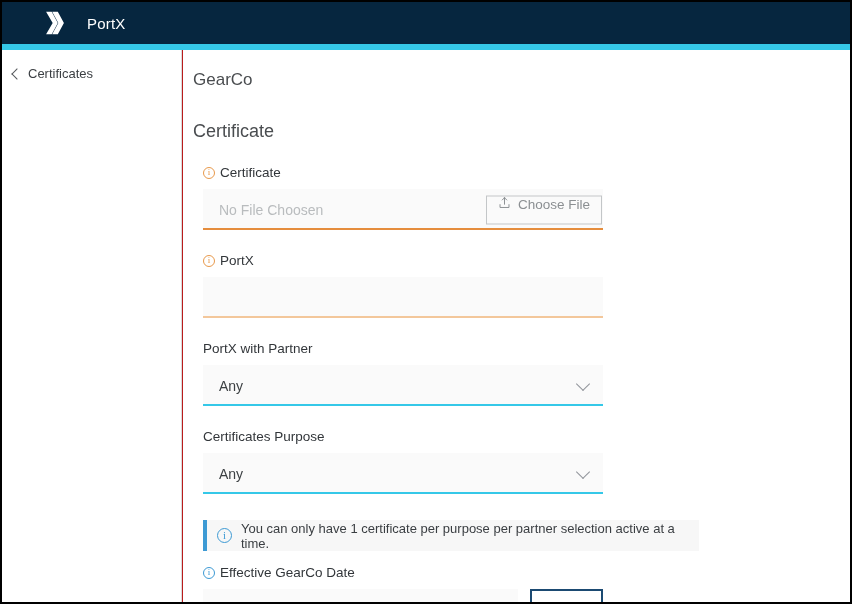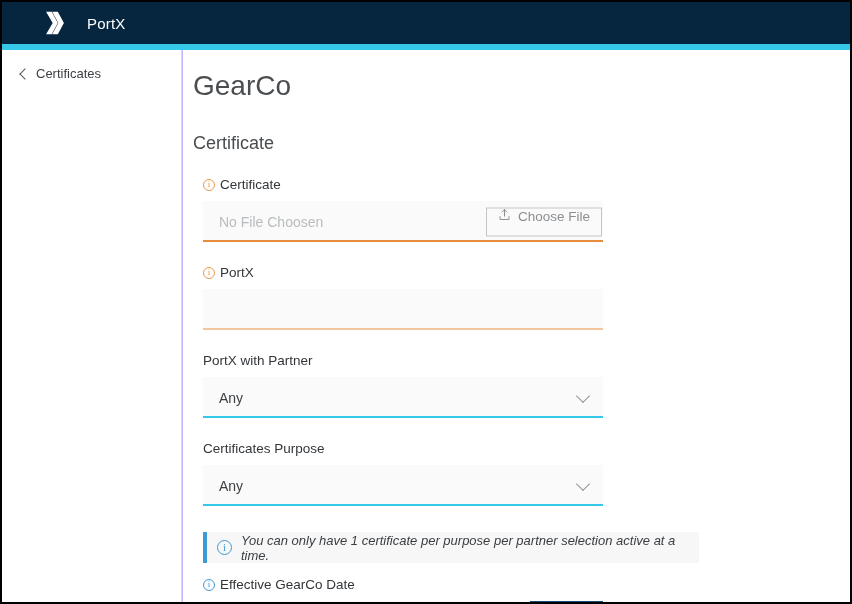--- a/index.html
+++ b/index.html
@@ -8,21 +8,21 @@
     background: #000;
   }
   body {
     font-family: "Liberation Sans", sans-serif;
     -webkit-font-smoothing: antialiased;
   }
   .screen {
     position: relative;
     width: 852px;
     height: 604px;
-    background: #c4b5fd;
+    background: #b91c1c;
     overflow: hidden;
     box-sizing: border-box;
     border: 2px solid #000000;
   }
 
   
   .topbar {
     position: absolute;
     left: 0; top: 0;
     width: 100%;
@@ -56,21 +56,20 @@
 
   
   .sidebar {
     position: absolute;
     left: 0; top: 48px;
     width: 180px;
     bottom: 0;
     background: #ffffff;
     border-right: 1px solid #d9dadb;
     box-sizing: border-box;
-    padding-left: 8px;
   }
   .back-link {
     display: flex;
     align-items: center;
     gap: 7px;
     padding: 16px 0 0 11px;
     cursor: pointer;
     user-select: none;
   }
   .chev-left {
@@ -89,21 +88,21 @@
 
   
   .main {
     position: absolute;
     left: 181px; top: 48px;
     right: 0; bottom: 0;
     background: #ffffff;
     overflow: hidden;
   }
   .page-title {
-    font-size: 28px;
+    font-size: 17px;
     color: #4a4d50;
     font-weight: 400;
     margin: 20px 0 16px 10px;
   }
   .section-title {
     font-size: 18px;
     color: #4a4d50;
     font-weight: 400;
     margin: 31px 0 0 10px;
   }
@@ -209,21 +208,20 @@
     width: 496px;
     box-sizing: border-box;
   }
   .banner .info-ico {
     width: 15px; height: 15px;
     font-size: 11px;
   }
   .banner-text {
     font-size: 13px;
     color: #3a3e42;
-    font-style: italic;
   }
 
   
   .date-row {
     display: flex;
     align-items: flex-start;
     gap: 12px;
   }
   .date-control { width: 400px; position: relative; }
   .autoset-btn {

